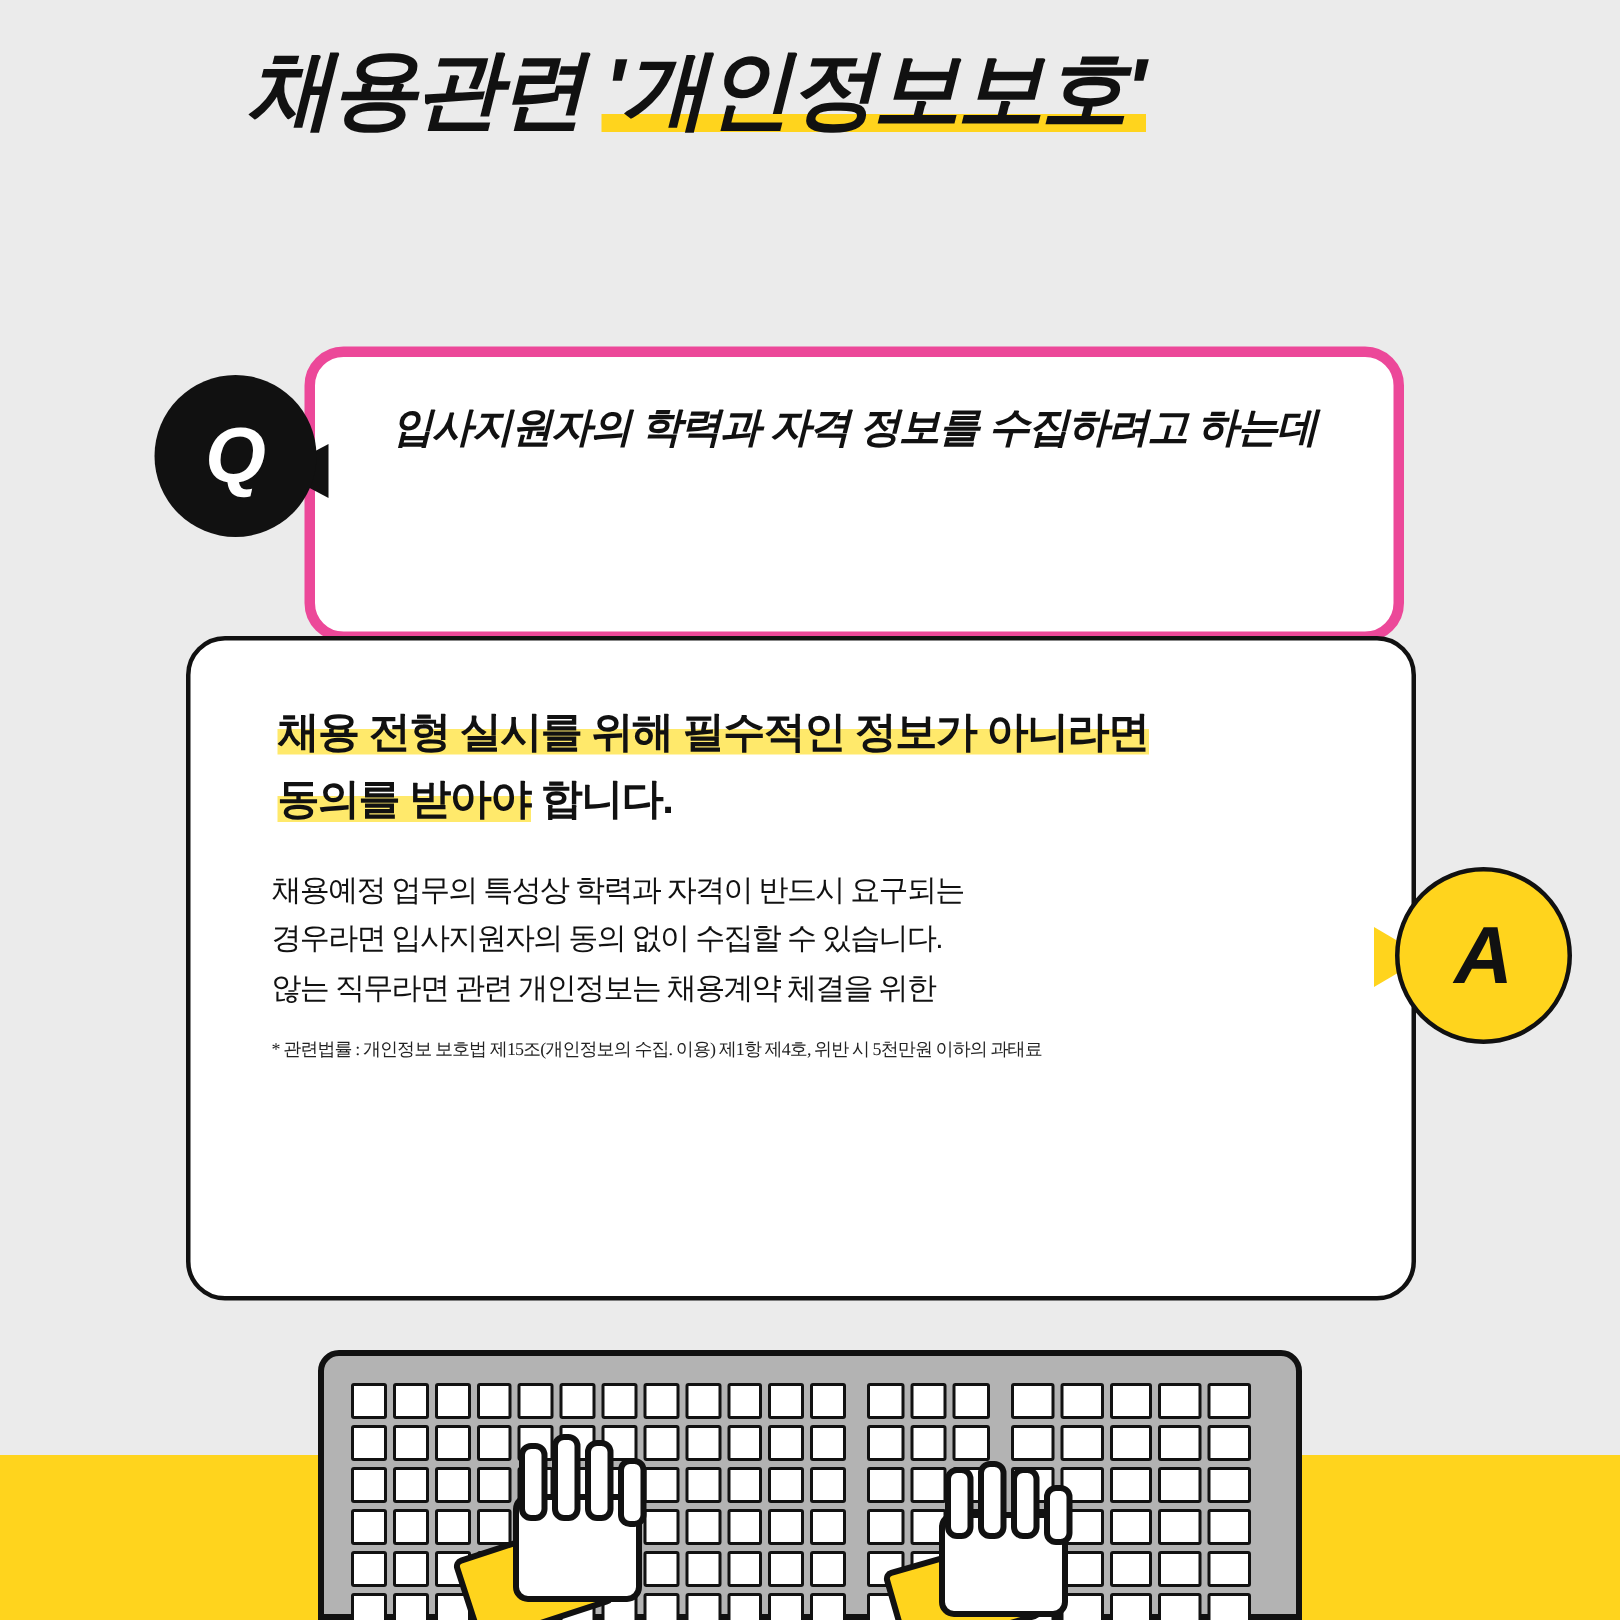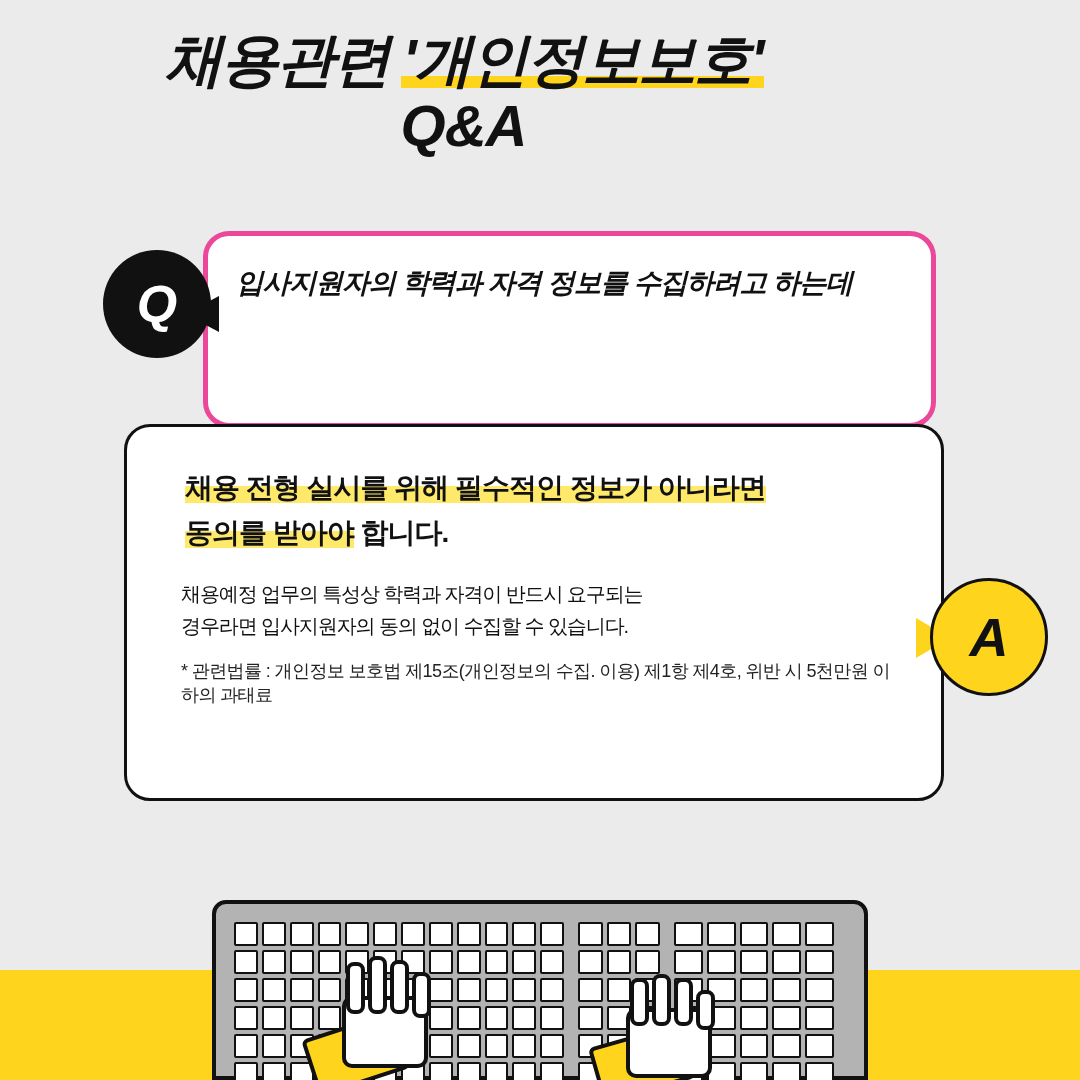--- a/index.html
+++ b/index.html
@@ -91,25 +91,26 @@
     border-right: 34px solid #111111;
     z-index: 5;
   }
   .q-box {
     position: absolute;
     left: 203px;
     top: 231px;
     width: 733px;
     height: 197px;
     background: #ffffff;
-    border: 5px solid #ec4899;
+    border: 7px solid #ec4899;
     border-radius: 26px;
     box-sizing: border-box;
     z-index: 4;
     padding: 26px 28px 0 28px;
+    text-align: center;
   }
   .q-text {
     font-size: 27.5px;
     font-weight: bold;
     font-style: italic;
     color: #111111;
     line-height: 1.55;
     letter-spacing: -1px;
   }
 
@@ -145,21 +146,21 @@
     border-top: 20px solid transparent;
     border-bottom: 20px solid transparent;
     border-left: 34px solid #ffd41d;
     z-index: 5;
   }
   .a-box {
     position: absolute;
     left: 124px;
     top: 424px;
     width: 820px;
-    height: 377px;
+    height: 443px;
     background: #ffffff;
     border: 3px solid #111111;
     border-radius: 26px;
     box-sizing: border-box;
     z-index: 4;
     padding: 38px 44px 0 58px;
   }
   .a-lead {
     font-size: 28px;
     font-weight: bold;
@@ -176,23 +177,24 @@
   .a-body {
     font-size: 20px;
     color: #111111;
     line-height: 1.62;
     letter-spacing: -1.1px;
     margin-left: -4px;
   }
   .a-note {
     margin-top: 16px;
     margin-left: -4px;
-    font-size: 18px;
+    font-size: 12px;
     color: #222222;
     letter-spacing: -0.6px;
+    font-family: Liberation Serif, serif;
   }
 
   
   .yellow-band {
     position: absolute;
     left: 0;
     bottom: 0;
     width: 1080px;
     height: 110px;
     background: #ffd41d;
@@ -273,40 +275,40 @@
     border-radius: 8px;
   }
 </style>
 </head>
 <body>
 
 <div class="title-block">
   <div class="title-line1">
     <span>채용관련 </span><span class="hl">'개인정보보호'</span>
   </div>
-  <div class="title-line2">Q&amp;A</div>
 </div>
 
 <div class="q-tail"></div>
 <div class="q-box">
   <div class="q-text">입사지원자의 학력과 자격 정보를 수집하려고 하는데</div>
 </div>
 <div class="q-circle">
   <span>Q</span>
 </div>
 
 <div class="a-tail"></div>
 <div class="a-box">
   <div class="a-lead">
     <span class="hl">채용 전형 실시를 위해 필수적인 정보가 아니라면</span><br>
     <span class="hl">동의를 받아야</span><span> 합니다.</span>
   </div>
   <div class="a-body">
     <div>채용예정 업무의 특성상 학력과 자격이 반드시 요구되는</div>
     <div>경우라면 입사지원자의 동의 없이 수집할 수 있습니다.</div>
+    <div>않는 직무라면 관련 개인정보는 채용계약 체결을 위한</div>
   </div>
   <div class="a-note">* 관련법률 : 개인정보 보호법 제15조(개인정보의 수집. 이용) 제1항 제4호, 위반 시 5천만원 이하의 과태료</div>
 </div>
 <div class="a-circle">
   <span>A</span>
 </div>
 
 <div class="yellow-band"></div>
 
 <div class="keyboard">

